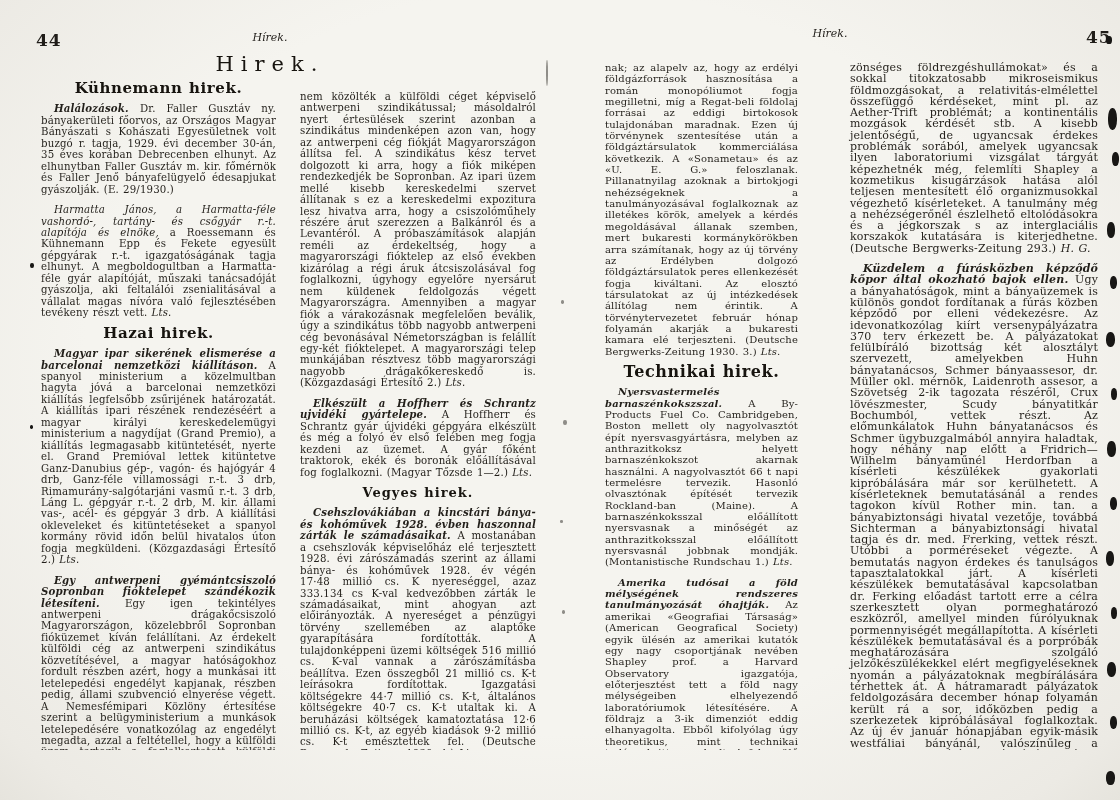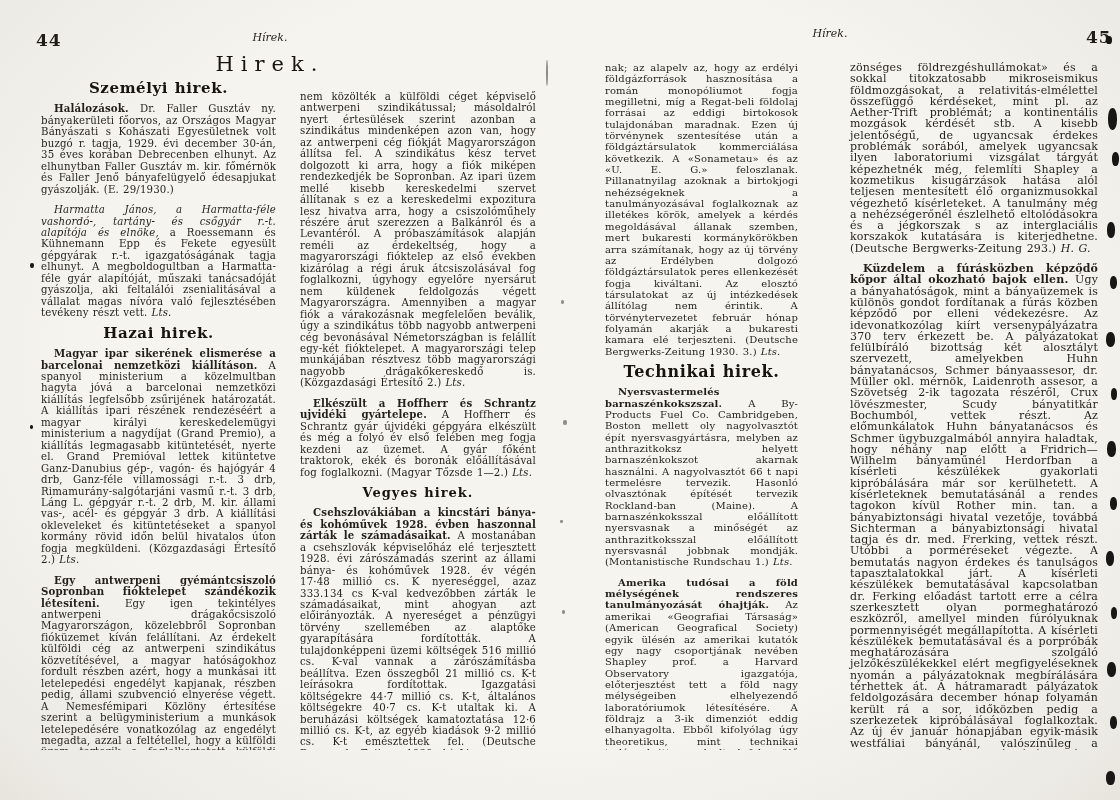--- a/index.html
+++ b/index.html
@@ -24,21 +24,21 @@
   .col{
     position:absolute;overflow:hidden;
     font-size:10.2px;line-height:11.45px;
     letter-spacing:.15px;word-spacing:.8px;
     text-align:justify;color:#221f1a;
   }
   .col.r1{font-size:10px;line-height:11.35px;}
   .col.r2{font-size:11px;line-height:11.3px;}
   .col p{margin:9px;text-indent:13px;}
   .col p.cont{text-indent:0;}
-  .lead{font-weight:bold;}
+  .lead{font-weight:bold;font-style:italic;}
   .ilead{font-style:italic;}
   .sig{font-style:italic;}
   .sec-heading{
     text-align:center;font-weight:bold;font-size:15px;
     margin:7px 0 5px;letter-spacing:.6px;color:#17140f;text-indent:0;
   }
   .sec-heading.md{font-size:16px;margin:8px 0 5px;}
   .sec-heading.lg{font-size:13px;letter-spacing:1px;margin:9px 0 6px;}
   .speck{position:absolute;background:#181715;border-radius:45%;}
   .speck.soft{background:#3a3833;opacity:.55;}
@@ -49,21 +49,21 @@
 <div class="scan">
 
   <div class="pagenum" style="left:36px;top:30px;">44</div>
   <div class="runhead" style="left:30px;top:31px;width:480px;">Hírek.</div>
   <div class="main-title">Hirek.</div>
 
   <div class="runhead" style="left:600px;top:27px;width:460px;">Hírek.</div>
   <div class="pagenum" style="left:1086px;top:27px;">45</div>
 
   <div class="col" style="left:32px;top:76px;width:253px;height:674px;">
-      <div class="sec-heading">Személyi hirek.</div>
+      <div class="sec-heading">Kühnemann hirek.</div>
       <p class="para"><b class="lead">Halálozások. </b><span class="body">Dr. Faller Gusztáv ny. bányakerületi főorvos, az Országos Magyar Bányászati s Kohászati Egyesületnek volt buzgó r. tagja, 1929. évi december 30-án, 35 éves korában Debrecenben elhunyt. Az elhunytban Faller Gusztáv m. kir. főmérnök és Faller Jenő bányafelügyelő édesapjukat gyászolják. (E. 29/1930.)</span></p>
       <p class="para"><i class="ilead">Harmatta János, a Harmatta-féle vashordó-, tartány- és csőgyár r.-t. alapítója és elnöke, </i><span class="body">a Roessemann és Kühnemann Epp és Fekete egyesült gépgyárak r.-t. igazgatóságának tagja elhunyt. A megboldogultban a Harmatta-féle gyár alapítóját, műszaki tanácsadóját gyászolja, aki feltalálói zsenialitásával a vállalat magas nívóra való fejlesztésében tevékeny részt vett.</span><i class="sig"> Lts.</i></p>
       <div class="sec-heading">Hazai hirek.</div>
       <p class="para"><b class="lead">Magyar ipar sikerének elismerése a barcelonai nemzetközi kiállításon. </b><span class="body">A spanyol ministerium a közelmultban hagyta jóvá a barcelonai nemzetközi kiállítás legfelsőbb zsűrijének határozatát. A kiállítás ipari részének rendezéséért a magyar királyi kereskedelemügyi ministerium a nagydíjat (Grand Premio), a kiállítás legmagasabb kitüntetését, nyerte el. Grand Premióval lettek kitüntetve Ganz-Danubius gép-, vagón- és hajógyár 4 drb, Ganz-féle villamossági r.-t. 3 drb, Rimamurány-salgótarjáni vasmű r.-t. 3 drb, Láng L. gépgyár r.-t. 2 drb, M. kir. állami vas-, acél- és gépgyár 3 drb. A kiállítási okleveleket és kitüntetéseket a spanyol kormány rövid időn belül hivatalos úton fogja megküldeni. (Közgazdasági Értesítő 2.)</span><i class="sig"> Lts.</i></p>
       <p class="para"><b class="lead">Egy antwerpeni gyémántcsiszoló Sopronban fióktelepet szándékozik létesíteni. </b><span class="body">Egy igen tekintélyes antwerpeni drágakőcsiszoló Magyarországon, közelebbről Sopronban fióküzemet kíván felállítani. Az érdekelt külföldi cég az antwerpeni szindikátus közvetítésével, a magyar hatóságokhoz fordult részben azért, hogy a munkásai itt letelepedési engedélyt kapjanak, részben pedig, állami szubvenció elnyerése végett. A Nemesfémipari Közlöny értesítése szerint a belügyministerium a munkások letelepedésére vonatkozólag az engedélyt megadta, azzal a feltétellel, hogy a külföldi üzem tartozik a foglalkoztatott külföldi munkások számarányának megfelelőleg magyar munkásokat is alkalmazni. A szubvenció kérdésében a pénzügyministerium nem hozott ugyan elutasító határozatot, de függővé tette attól, hogy az antwerpeni érdekeltség az első munkaév után milyen eredményt tud felmutatni. A ministeriumok határozatait még</span></p>
     </div>
   <div class="col" style="left:291px;top:82px;width:254px;height:668px;">
       <p class="para cont"><span class="body">nem közölték a külföldi céget képviselő antwerpeni szindikátussal; másoldalról nyert értesülések szerint azonban a szindikátus mindenképen azon van, hogy az antwerpeni cég fiókját Magyarországon állítsa fel. A szindikátus kész tervet dolgozott ki arra, hogy a fiók miképen rendezkedjék be Sopronban. Az ipari üzem mellé kisebb kereskedelmi szervet állítanak s ez a kereskedelmi expozitura lesz hivatva arra, hogy a csiszolóműhely részére árut szerezzen a Balkánról és a Levantéról. A próbaszámítások alapján reméli az érdekeltség, hogy a magyarországi fióktelep az első években kizárólag a régi áruk átcsiszolásával fog foglalkozni, úgyhogy egyelőre nyersárut nem küldenek feldolgozás végett Magyarországra. Amennyiben a magyar fiók a várakozásnak megfelelően beválik, úgy a szindikátus több nagyobb antwerpeni cég bevonásával Németországban is felállít egy-két fióktelepet. A magyarországi telep munkájában résztvesz több magyarországi nagyobb drágakőkereskedő is. (Közgazdasági Értesítő 2.)</span><i class="sig"> Lts.</i></p>
       <p class="para"><b class="lead">Elkészült a Hoffherr és Schrantz ujvidéki gyártelepe. </b><span class="body">A Hoffherr és Schrantz gyár újvidéki gépgyára elkészült és még a folyó év első felében meg fogja kezdeni az üzemet. A gyár főként traktorok, ekék és boronák előállításával fog foglalkozni. (Magyar Tőzsde 1—2.)</span><i class="sig"> Lts.</i></p>
       <div class="sec-heading lg">Vegyes hirek.</div>

